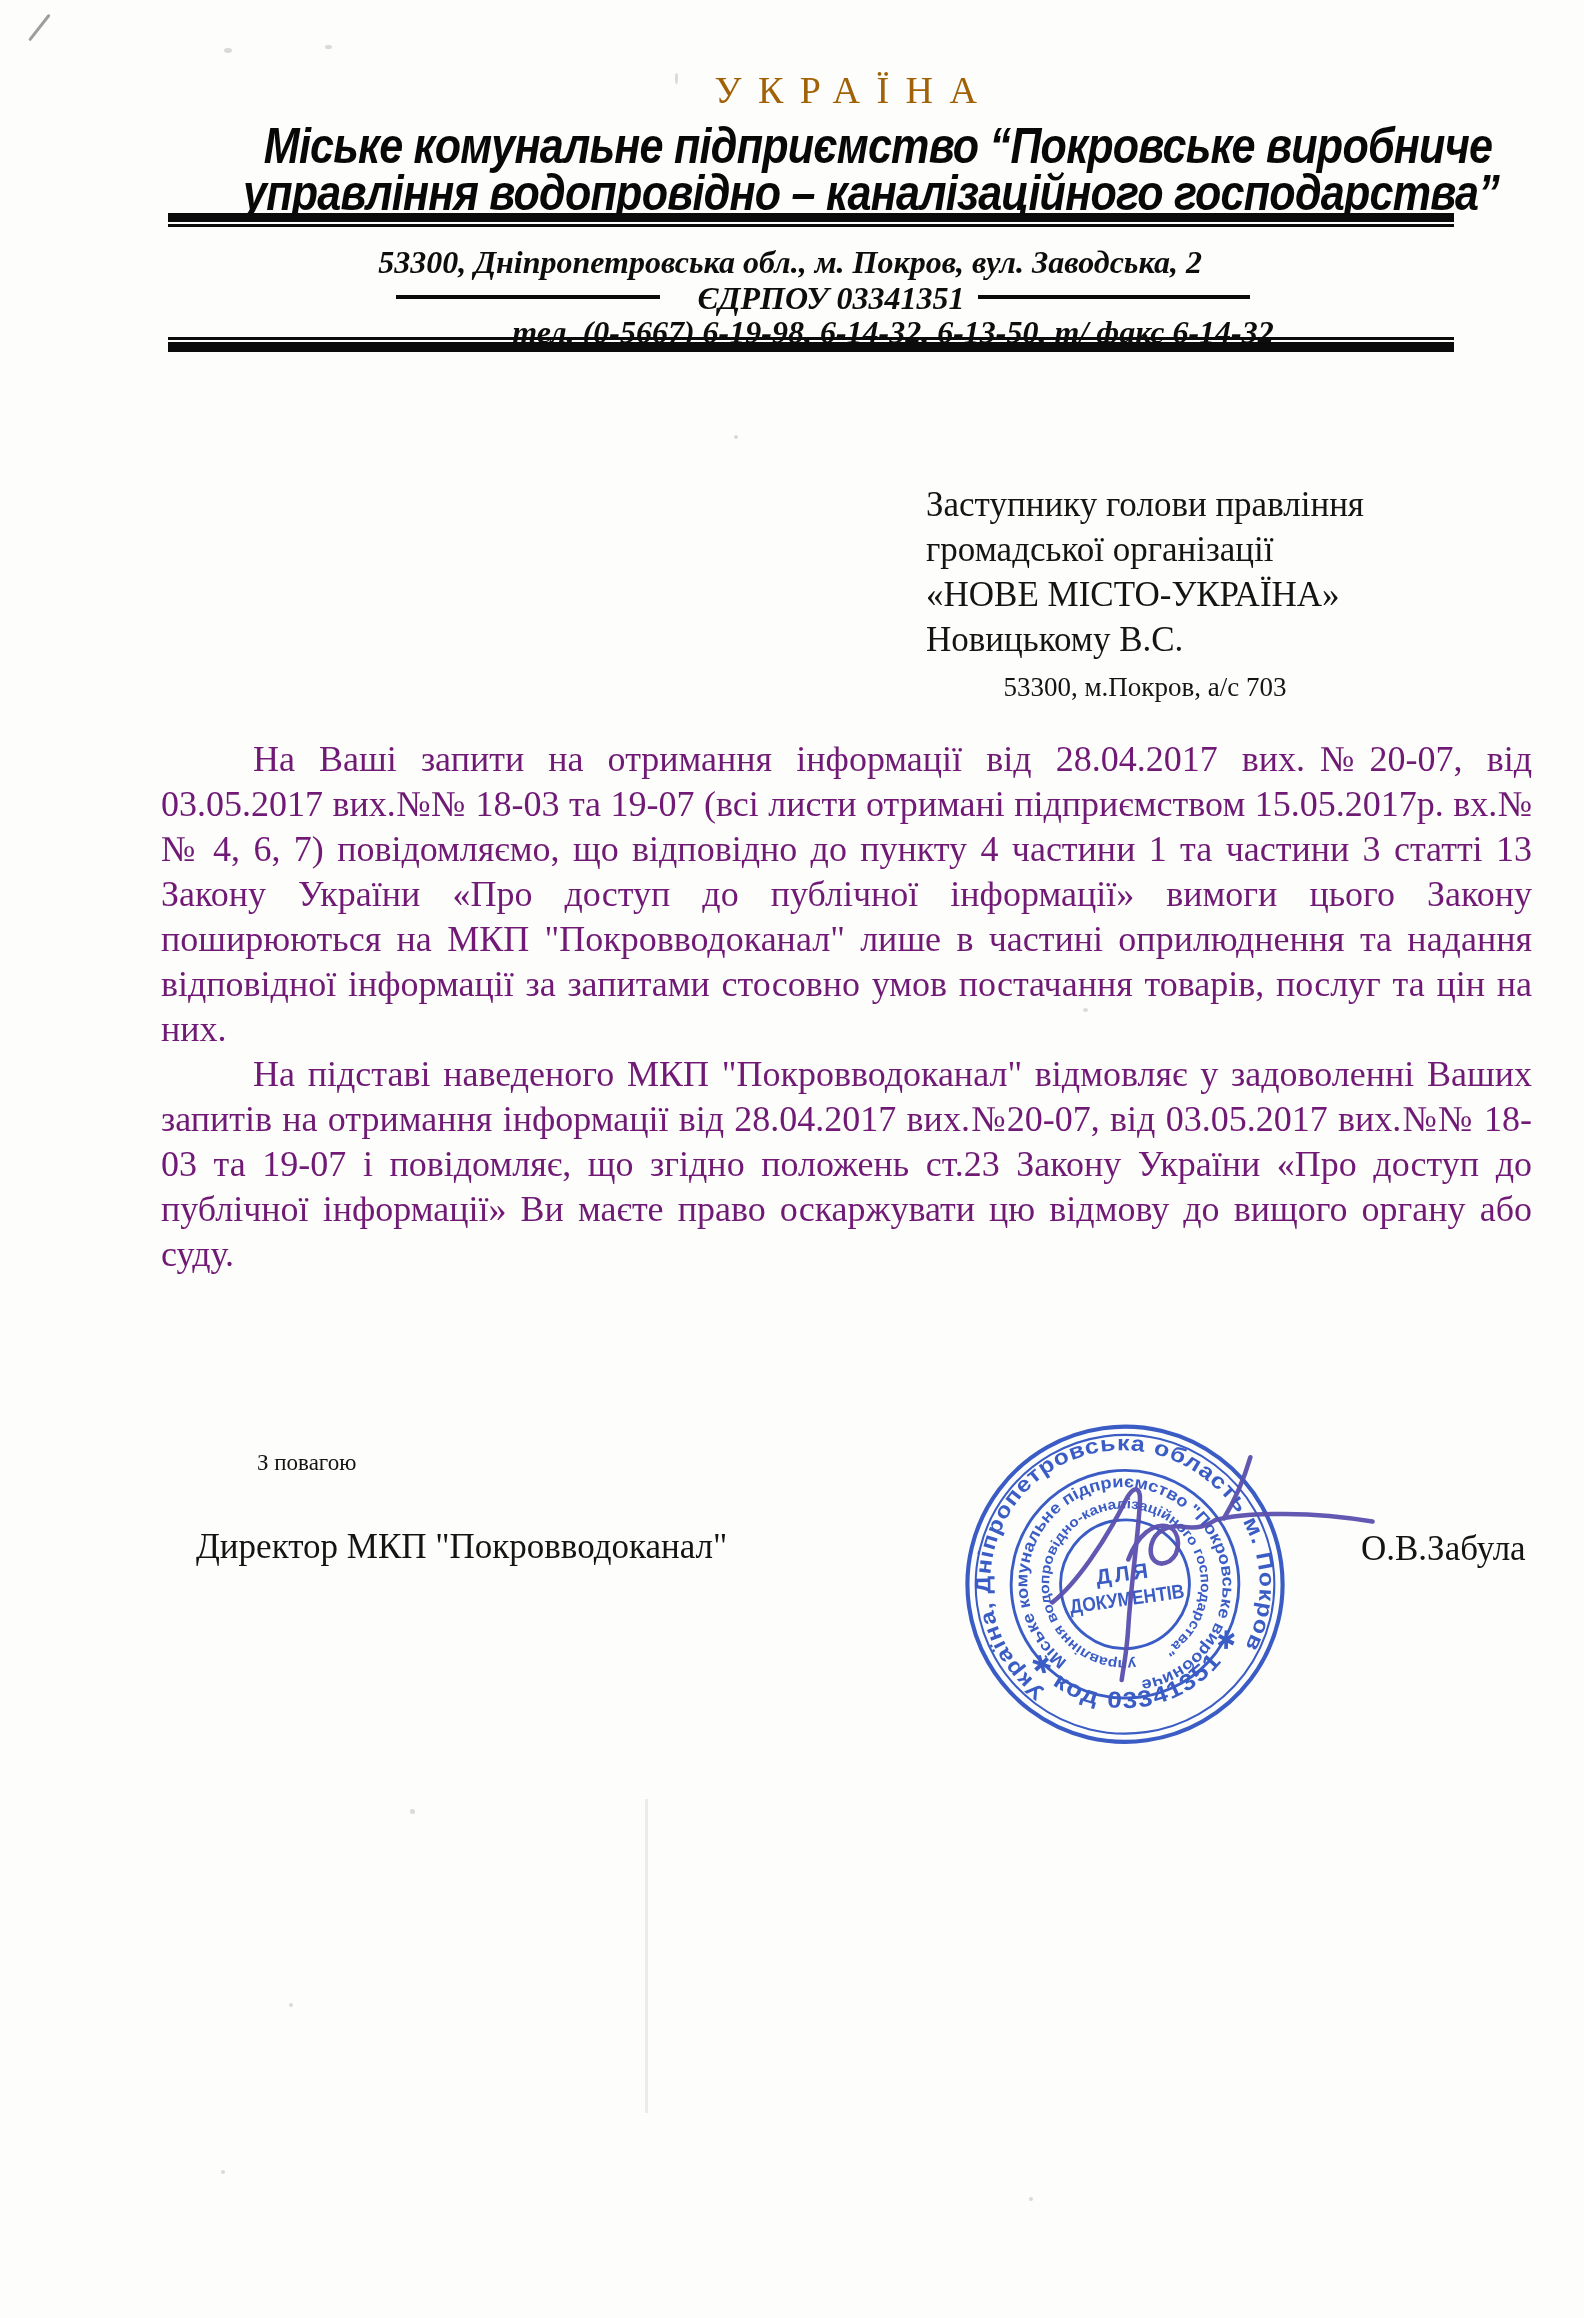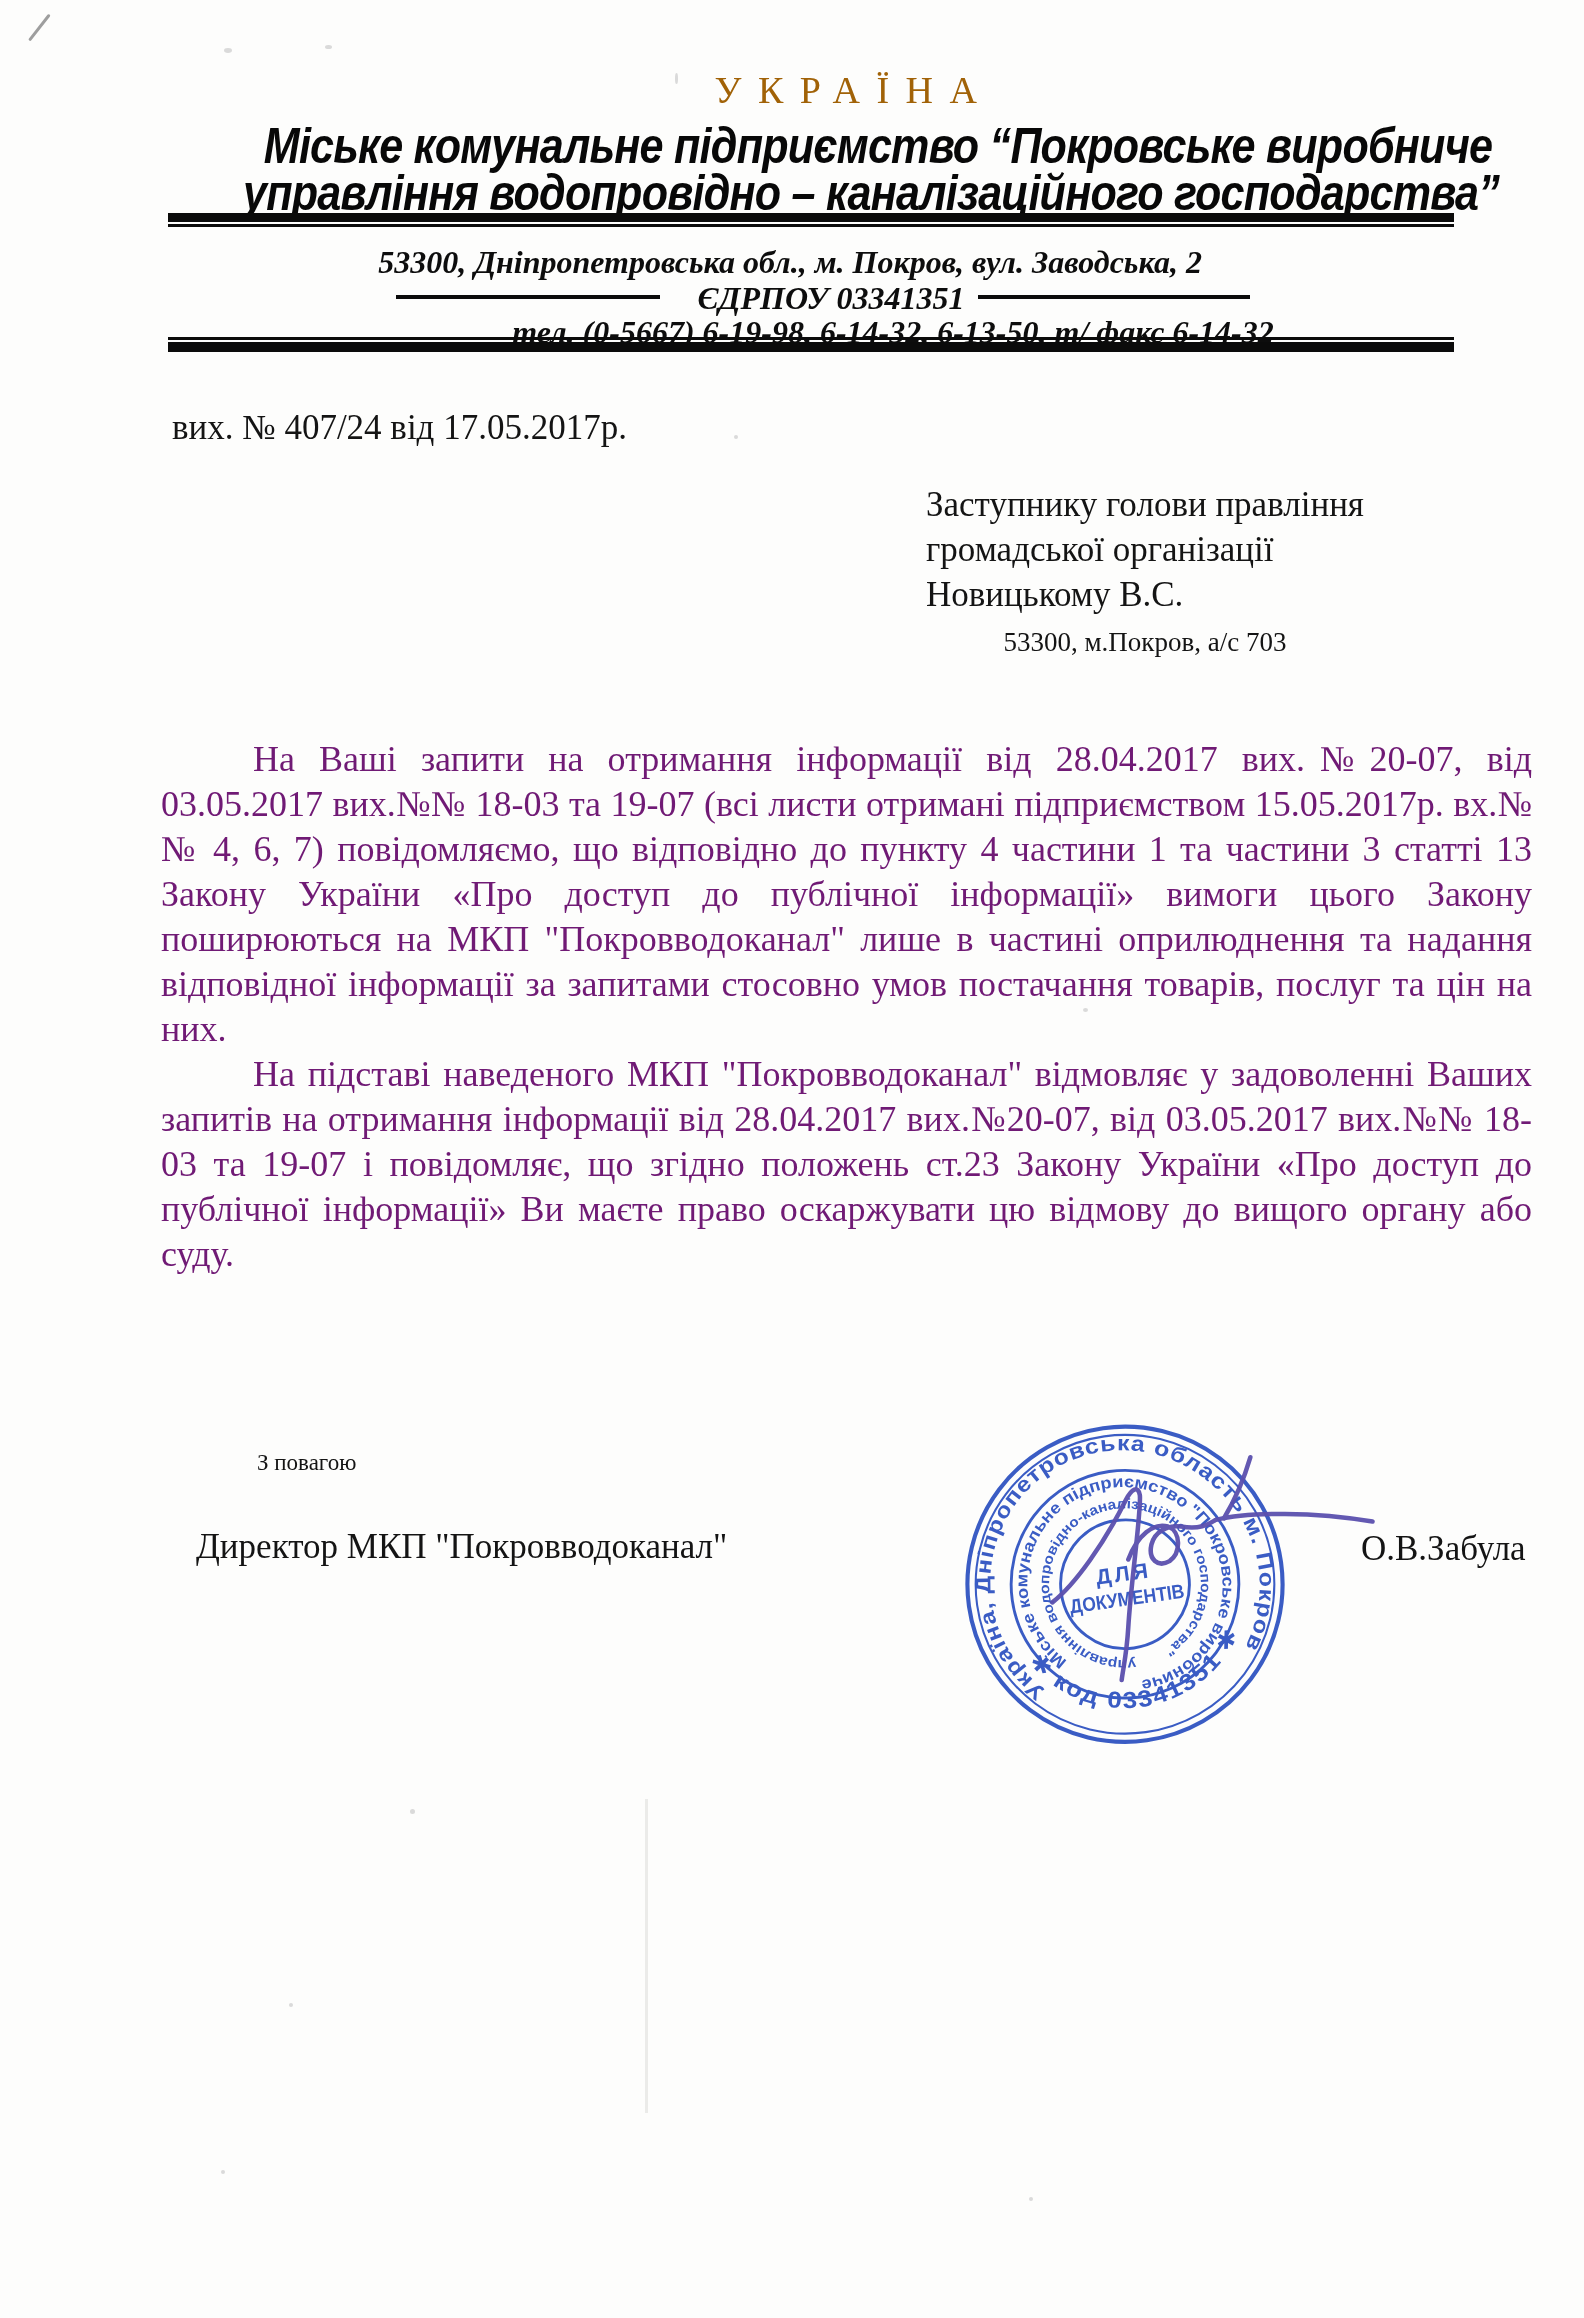--- a/index.html
+++ b/index.html
@@ -86,25 +86,25 @@
     <div class="abs edrule" style="left:396px;width:264px;"></div>
     <div class="abs ctr addr addr2">ЄДРПОУ 03341351</div>
     <div class="abs edrule" style="left:978px;width:272px;"></div>
 
     <div class="abs ctr addr addr3">тел. (0-5667)  6-19-98,  6-14-32,  6-13-50, т/ факс 6-14-32</div>
 
     <div class="abs bar" style="top:337px;left:168px;width:1286px;height:3.3px;"></div>
     <div class="abs bar" style="top:342px;left:168px;width:1286px;height:10px;"></div>
   </header>
 
-  <div class="abs refline">вих. № 407/24 від 17.05.2017р.</div>
 
   <div class="abs recipient">
     <div>Заступнику голови правління</div>
     <div>громадської організації</div>
+    <div>«НОВЕ МІСТО-УКРАЇНА»</div>
     <div>Новицькому В.С.</div>
     <div class="small">53300, м.Покров, а/с 703</div>
   </div>
 
   <div class="abs bodytext">
     <p>На Ваші запити на отримання інформації від 28.04.2017 вих.№20-07, від 03.05.2017 вих.№№ 18-03 та 19-07 (всі листи отримані підприємством 15.05.2017р. вх.№№ 4, 6, 7) повідомляємо, що відповідно до пункту 4 частини 1 та частини 3 статті 13 Закону України «Про доступ до публічної інформації» вимоги цього Закону поширюються на МКП "Покровводоканал" лише в частині оприлюднення та надання відповідної інформації за запитами стосовно умов постачання товарів, послуг та цін на них.</p>
     <p>На підставі наведеного МКП "Покровводоканал" відмовляє у задоволенні Ваших запитів на отримання інформації від 28.04.2017 вих.№20-07, від 03.05.2017 вих.№№ 18-03 та 19-07 і повідомляє, що згідно положень ст.23 Закону України «Про доступ до публічної інформації» Ви маєте право оскаржувати цю відмову до вищого органу або суду.</p>
   </div>
 
   <div class="abs salutation">З повагою</div>

